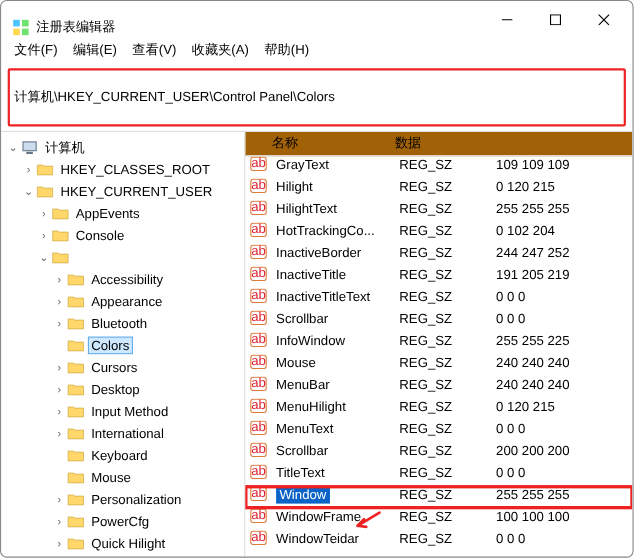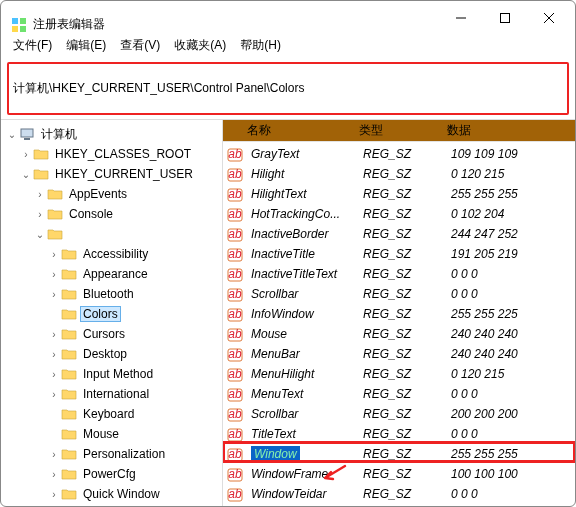--- a/index.html
+++ b/index.html
@@ -20,24 +20,24 @@
 .tree-row .chev.blank { visibility: hidden; }
 .tree-row .folder { width: 16px; height: 14px; margin-right: 3px; display: inline-flex; }
 .tree-row .label { padding: 1px 3px; }
 .tree-row.selected .label { background: #cde8ff; border: 1px solid #66afe9; padding: 0 2px; }
 .list { flex: 1; overflow: auto; position: relative; }
 .list-header { display: flex; border-bottom: 1px solid #e3e3e3; position: sticky; top: 0; background: #a16207; height: 22px; align-items: center; }
 .list-header .col { padding: 2px 6px; }
 .col-name { width: 130px; }
 .col-type { width: 88px; }
 .col-data { flex: 1; }
-.list-row { display: flex; align-items: flex-end; height: 20px; font-style: italic; }
+.list-row { display: flex; align-items: flex-start; height: 20px; }
 .list-row .cell { padding: 1px 6px; overflow: hidden; text-overflow: ellipsis; white-space: nowrap; }
 .list-row .val-icon { width: 16px; height: 14px; margin-left: 4px; margin-right: 2px; flex-shrink: 0; }
-.list-row.selected .cell.name-cell span.nm { background: #0a64c7; color: #86efac; padding: 1px 3px; }
+.list-row.selected .cell.name-cell span.nm { background: #0a64c7; color: #ffffff; padding: 1px 3px; }
 .list-row.highlighted { outline: 3px solid #e22; outline-offset: -2px; }
 .arrow-annot { position: absolute; pointer-events: none; }
 svg { display: block; }
 </style>
 </head>
 <body>
 
 <div class="titlebar">
   <span class="app-icon">
     <svg viewBox="0 0 16 16">
@@ -243,36 +243,35 @@
         </span>
     <span class="label">PowerCfg</span>
   </div>
       <div class="tree-row" style="padding-left:44px">
     <span class="chev">›</span>
     <span class="folder">
           <svg viewBox="0 0 16 14">
             <path d="M1 3 L1 12 L15 12 L15 4 L7 4 L6 3 Z" fill="#ffd76a" stroke="#caa43a" stroke-width="0.6"></path>
           </svg>
         </span>
-    <span class="label">Quick Window</span>
+    <span class="label">Quick Hilight</span>
   </div>
       <div class="tree-row" style="padding-left:44px">
     <span class="chev">›</span>
     <span class="folder">
           <svg viewBox="0 0 16 14">
             <path d="M1 3 L1 12 L15 12 L15 4 L7 4 L6 3 Z" fill="#ffd76a" stroke="#caa43a" stroke-width="0.6"></path>
           </svg>
         </span>
     <span class="label">Sound</span>
   </div>
     </div>
   <div class="list">
     <div class="list-header">
       <div class="col col-name" style="padding-left:24px">名称</div>
-      <div class="col col-type">类型</div>
       <div class="col col-data">数据</div>
     </div>
     <div id="list-body">
         <div class="list-row">
     <span class="val-icon">
             <svg viewBox="0 0 16 14">
               <rect x="1" y="1" width="14" height="12" rx="2" fill="#fff" stroke="#e07a3a"></rect>
               <text x="8" y="10" text-anchor="middle" font-size="8" fill="#d23">ab</text>
             </svg>
           </span>

